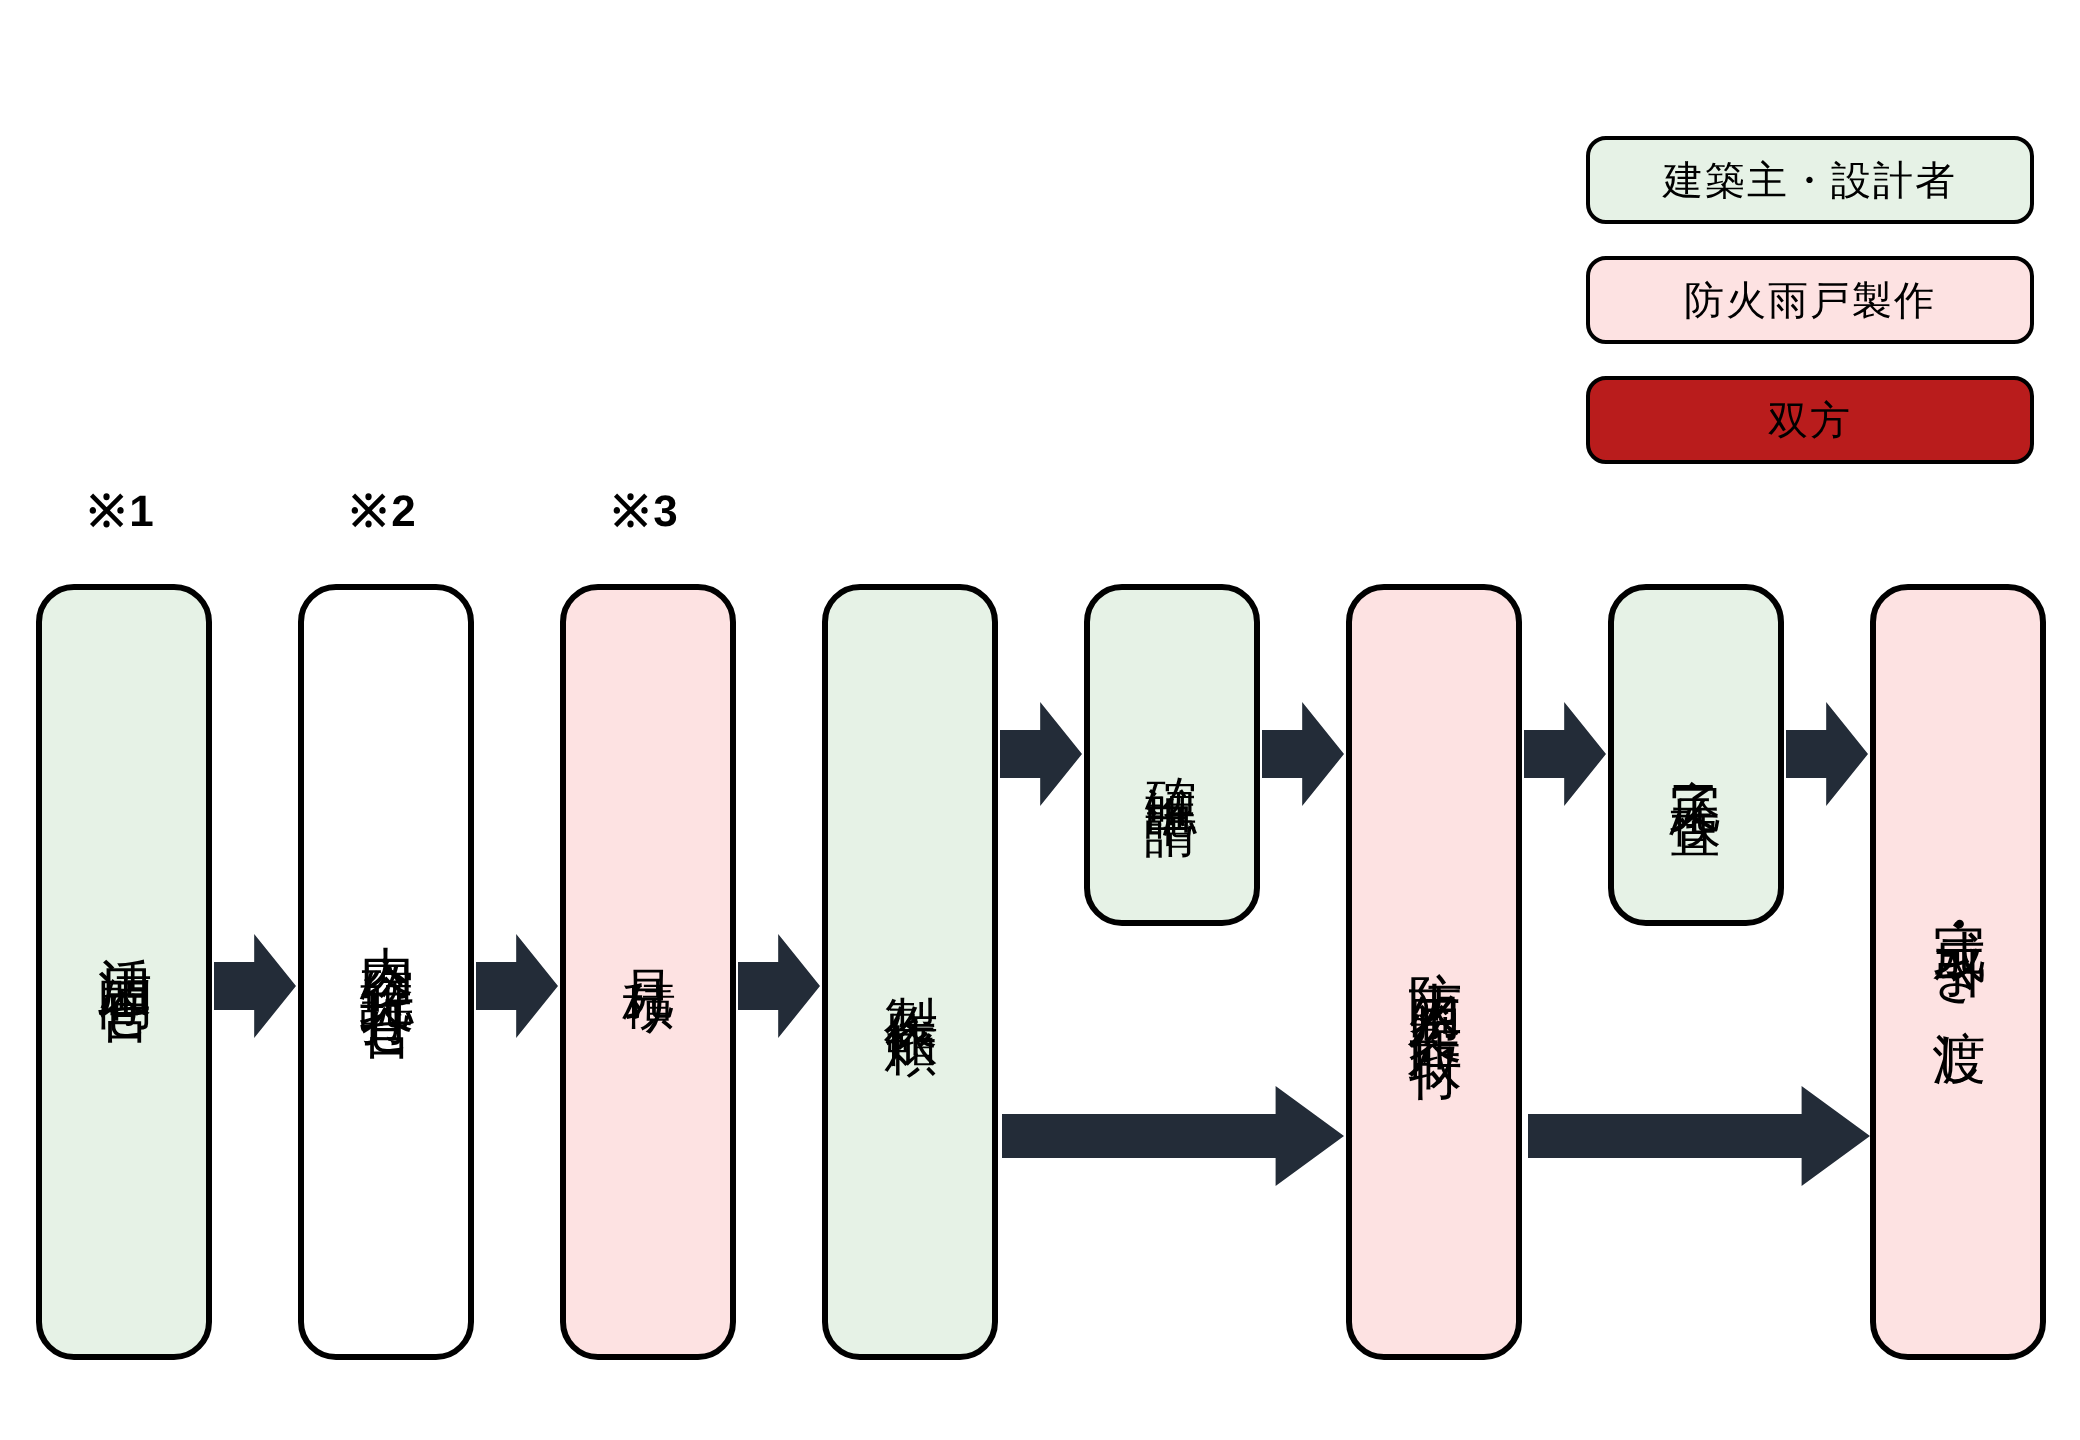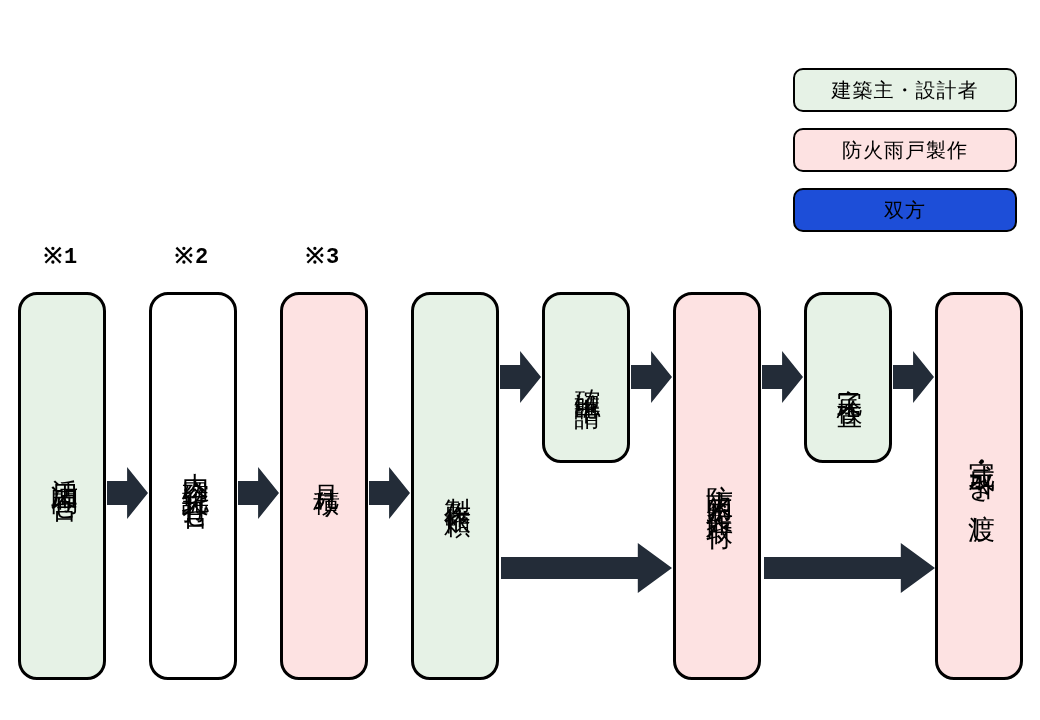--- a/index.html
+++ b/index.html
@@ -1,21 +1,21 @@
 <!DOCTYPE html>
 <html><head>
 <meta charset="utf-8">
 <style>
   html, body { margin: 0; padding: 0; background: #fff; }
   #canvas {
     position: relative;
     width: 1040px;
     height: 720px;
     background: #ffffff;
-    font-family: Liberation Mono, monospace;
+    font-family: Liberation Sans, sans-serif;
     color: #000;
     overflow: hidden;
   }
   .legend-item {
     position: absolute;
     left: 793px;
     width: 224px;
     height: 44px;
     border: 2.5px solid #000;
     border-radius: 10px;
@@ -72,21 +72,21 @@
 
 <div id="canvas">
 
   <div>
     <div class="legend-item" style="top: 68px; background: rgb(230, 242, 230);">
       <span>建築主・設計者</span>
     </div>
     <div class="legend-item" style="top: 128px; background: rgb(253, 226, 226);">
       <span>防火雨戸製作</span>
     </div>
-    <div class="legend-item" style="top: 188px; background: #1d4ed8;">
+    <div class="legend-item" style="top: 188px; background: #b91c1c;">
       <span>双方</span>
     </div>
   </div>
 
   <div class="note" style="left:18px;">※1</div>
   <div class="note" style="left:149px;">※2</div>
   <div class="note" style="left:280px;">※3</div>
 
   <div class="node node-tall" style="left: 18px; background: rgb(230, 242, 230);">
     <span class="vlabel">活用問合せ</span>

